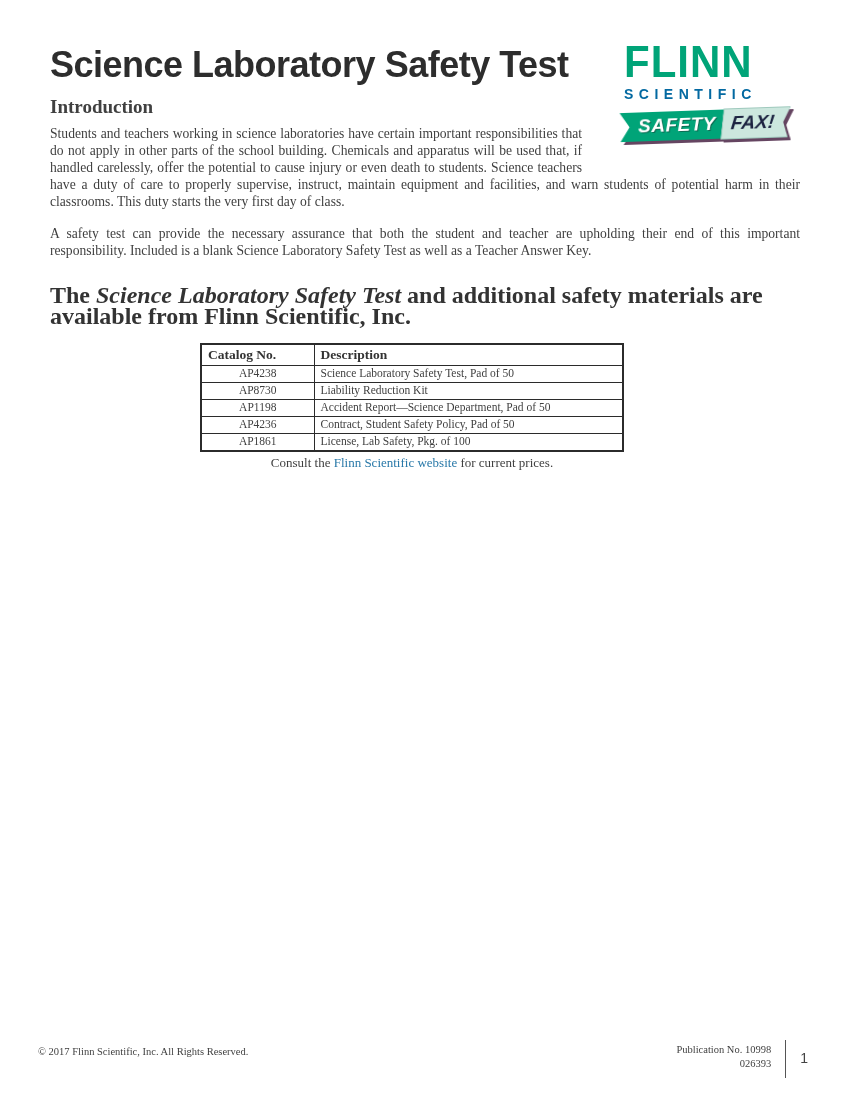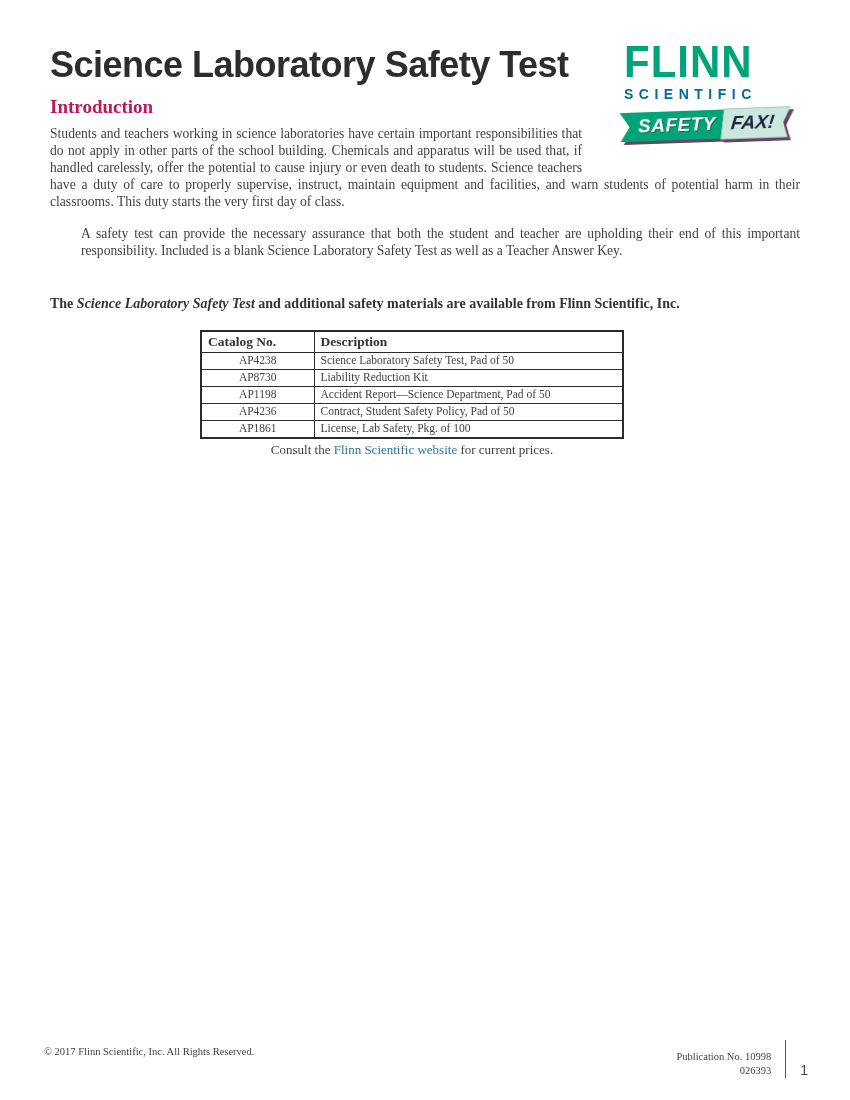--- a/index.html
+++ b/index.html
@@ -86,37 +86,37 @@
     font-family: "Liberation Sans", sans-serif;
     font-weight: bold;
     font-size: 36px;
     letter-spacing: -0.5px;
     color: #2d2d2d;
     margin-top: 6px;
   }
   .intro-heading {
     font-size: 19px;
     font-weight: bold;
-    color: #be185d;
+    color: #404040;
     margin-top: 10px;
   }
   .body-para {
     font-size: 13.6px;
     line-height: 17px;
     margin-top: 7px;
     text-align: justify;
   }
-  .body-para.second { margin-top: 15px; clear: none; margin-left: 31px; }
+  .body-para.second { margin-top: 15px; clear: none; }
   .section-heading {
     clear: both;
-    font-size: 14px;
+    font-size: 24px;
     line-height: 21px;
     font-weight: bold;
     color: #333333;
-    margin-top: 34px;
+    margin-top: 26px;
     max-width: 726px;
   }
   .section-heading .it { font-style: italic; }
 
   
   .table-wrap {
     margin-top: 16px;
     margin-left: 150px;
     width: 424px;
   }
@@ -146,30 +146,30 @@
     font-size: 13px;
     margin-top: 3px;
     text-align: center;
     color: #3f3f3f;
   }
   .website-link { color: #2878A8; cursor: pointer; }
 
   
   .footer {
     position: absolute;
-    left: 44px; right: 42px;
+    left: 38px; right: 42px;
     top: 1040px;
     display: flex;
     justify-content: space-between;
     align-items: flex-start;
     font-size: 10.5px;
     color: #3f3f3f;
   }
   .footer .copyright { padding-top: 6px; }
-  .footer-right { display: flex; align-items: flex-end; }
+  .footer-right { display: flex; align-items: flex-start; }
   .pub-info { text-align: right; line-height: 14px; padding-top: 3px; }
   .footer-divider {
     width: 1px; height: 38px;
     background: #555555;
     margin: 0 14px;
   }
   .page-number {
     font-family: "Liberation Sans", sans-serif;
     font-size: 14px;
     color: #444444;

